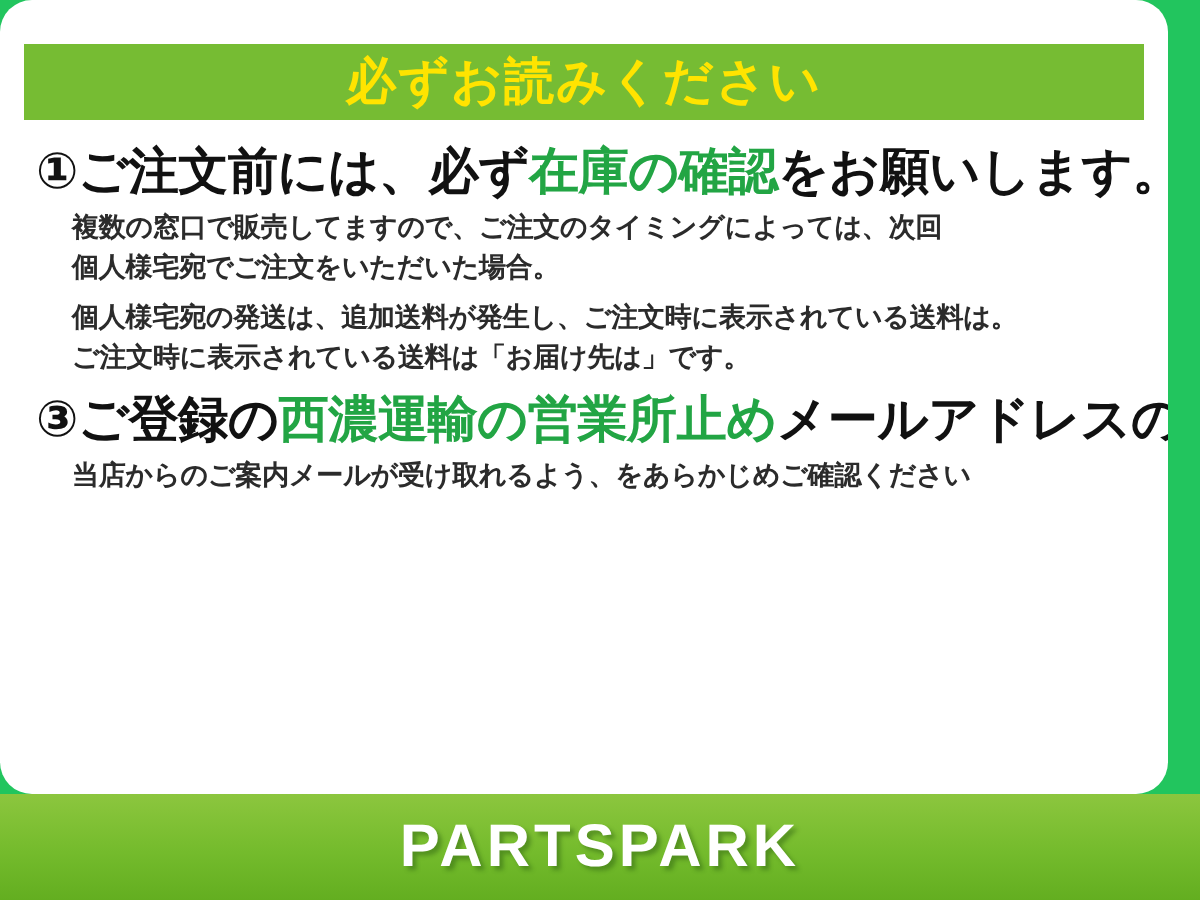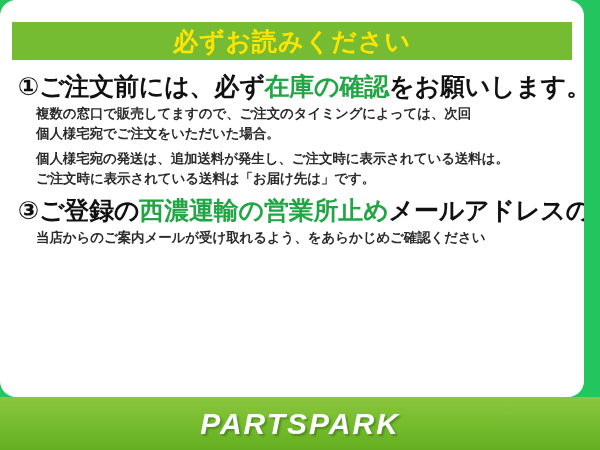--- a/index.html
+++ b/index.html
@@ -93,21 +93,20 @@
   .brand-band {
     position: absolute;
     left: 0;
     bottom: 0;
     width: 600px;
     height: 53px;
     background: linear-gradient(to bottom, #8cc63e 0%, #74bb2c 55%, #63ae20 100%);
     display: flex;
     align-items: center;
     justify-content: center;
-    font-style: italic;
   }
   .brand-text {
     color: #ffffff;
     font-size: 30px;
     font-weight: bold;
     letter-spacing: 2px;
     text-shadow: 2px 2px 2px rgba(40, 90, 15, 0.45);
     line-height: 1;
   }
 </style>

